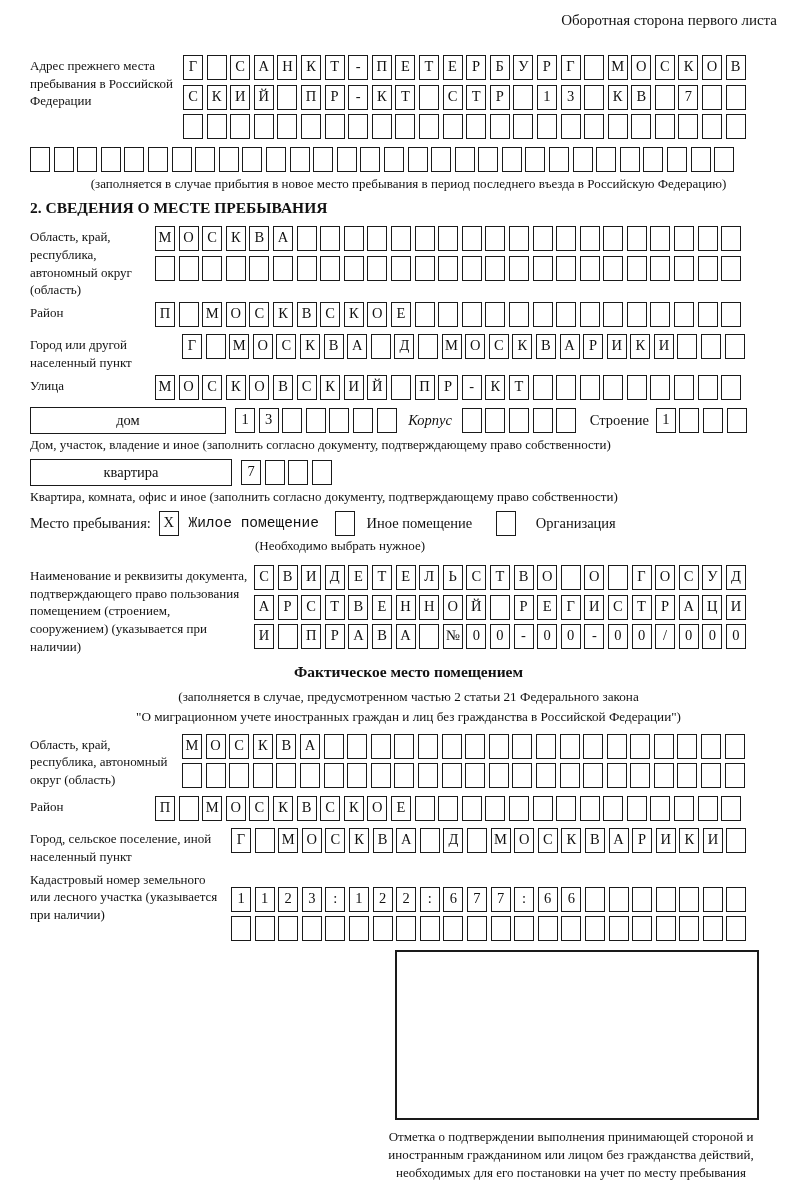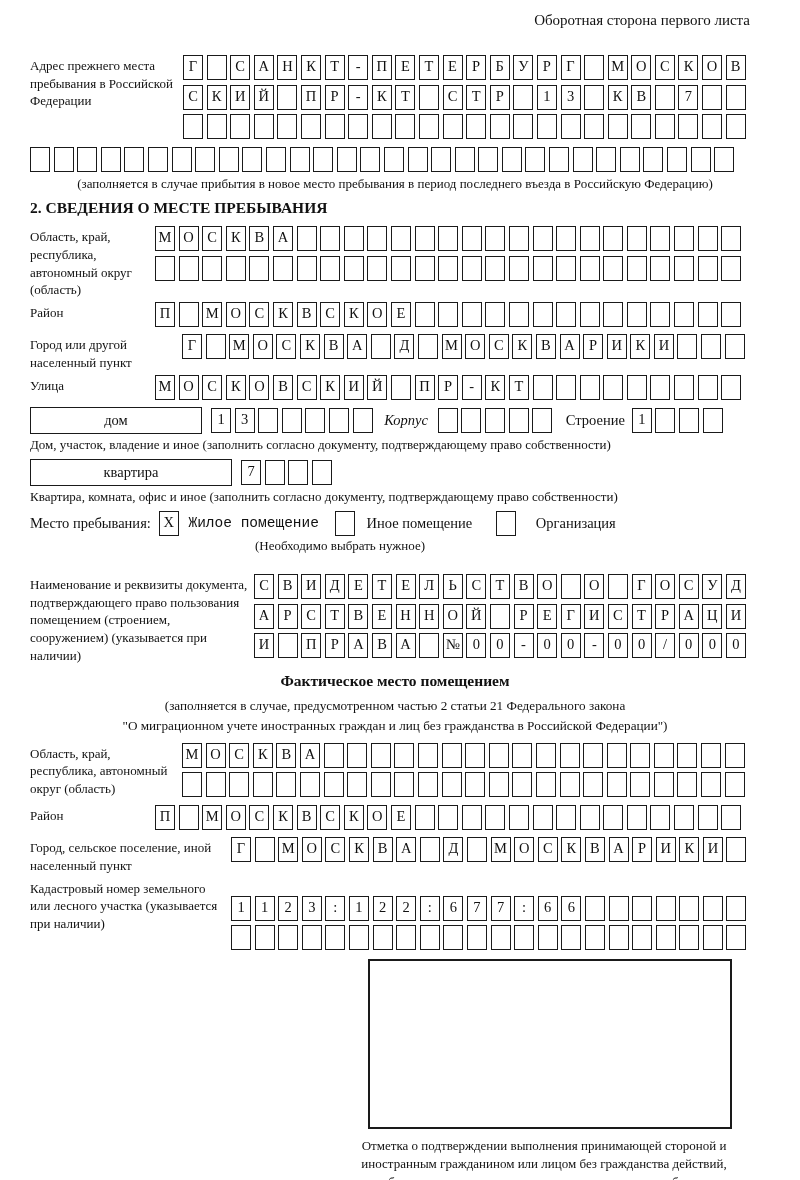--- a/index.html
+++ b/index.html
@@ -1,50 +1,50 @@
 <!DOCTYPE html>
 <html><head>
 <meta charset="utf-8">
 <style>
   html,body{margin:0;padding:0;background:#fff;}
   body{width:800px;height:1180px;overflow:hidden;color:#111;
        font-family:"Liberation Serif","DejaVu Serif",serif;}
-  .page{box-sizing:border-box;width:800px;height:1180px;padding:10px 40px 0 30px;}
+  .page{box-sizing:border-box;width:800px;height:1180px;padding:10px 13px 0 30px;}
 
   .hdr{text-align:right;font-size:15px;margin:2px 10px 26px 0;}
 
   .frow{display:flex;align-items:flex-start;margin-bottom:3px;}
   .flabel{font-size:13px;line-height:1.36;flex:none;padding-top:2px;padding-right:6px;box-sizing:border-box;}
   .w150{width:153px}.w125{width:125px}.w152{width:152px}.w200{width:201px}.w222{width:224px}
 
   .boxrow{height:25px;margin-bottom:4.5px;white-space:nowrap;}
   .cb{display:inline-block;box-sizing:border-box;width:20px;height:25px;border:1.6px solid #1a1a1a;
       margin-right:3.6px;text-align:center;font-size:14.5px;line-height:21px;vertical-align:top;background:#fff;}
   .fullrow{margin-top:0;}
 
   .caption{font-size:13px;line-height:1.25;}
   .center{text-align:center;margin:0 0 2px 0;}
   .left{margin:0 0 5px 0;}
   .sec-title{font-weight:bold;font-size:15.5px;text-align:left;margin:7px 0 9px 0;}
 
   .widebox{box-sizing:border-box;border:1.6px solid #1a1a1a;height:27px;display:flex;
            align-items:center;justify-content:center;font-size:14.5px;flex:none;}
-  .wb-dom{width:172px;margin-right:9px;}
+  .wb-dom{width:196px;margin-right:9px;}
   .wb-kv{width:202px;margin-right:9px;}
   .inl-label{font-size:14.5px;line-height:27px;flex:none;}
   .houserow{align-items:center;margin-bottom:3px;}
   .houserow .boxrow{margin-bottom:0;}
 
   .stayrow{align-items:center;margin-top:6px;margin-bottom:2px;}
   .stayrow .boxrow{margin-bottom:0;}
   .stay-label{font-size:14.5px;flex:none;margin-right:8px;}
   .stay-opt{font-size:14.5px;flex:none;}
   .choosenote{width:620px;text-align:center;margin-bottom:8px;}
 
-  .docrow{margin-top:20px;}
+  .docrow{margin-top:11px;}
 
   .fact-title{font-weight:bold;font-size:15.5px;text-align:center;margin:8px 0 6px 0;}
   .fact-note{text-align:center;font-size:13.2px;line-height:1.45;margin-bottom:8px;}
 
   .stamp-wrap{width:432px;margin:4px 0 0 auto;}
   .stamp-box{box-sizing:border-box;width:364px;height:170px;border:2px solid #1a1a1a;margin:0 28px 8px auto;}
   .stamp-note{font-size:13px;line-height:1.4;text-align:center;}
 </style>
 </head>
 <body>

